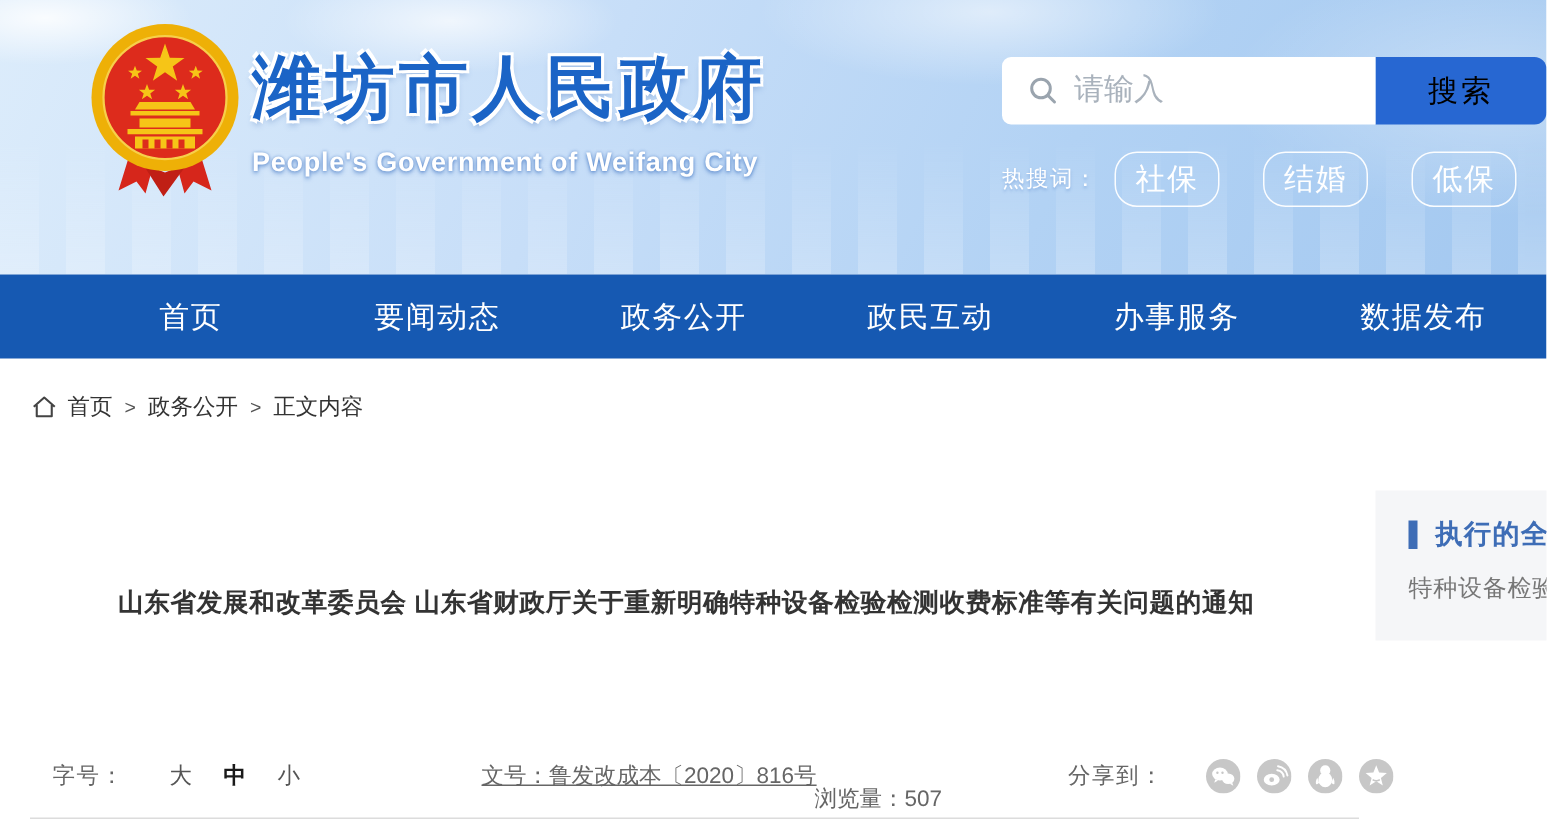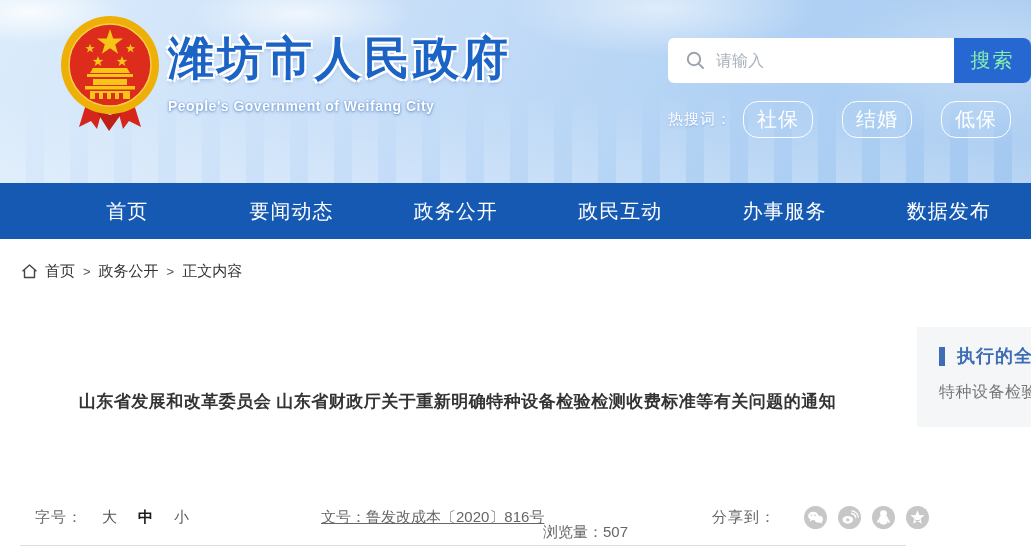--- a/index.html
+++ b/index.html
@@ -27,34 +27,34 @@
     -webkit-mask:repeating-linear-gradient(90deg,#000 0 26px,transparent 26px 44px);
             mask:repeating-linear-gradient(90deg,#000 0 26px,transparent 26px 44px);
   }
   .emblem { position:absolute; left:57px; top:13px; width:106px; height:122px; }
   .titles { position:absolute; left:168px; top:28px; }
   .site-title {
     font-size:46px; font-weight:bold; letter-spacing:3px; color:#1b64c6;
     text-shadow:-2px -2px 0 #fff, 2px -2px 0 #fff, -2px 2px 0 #fff, 2px 2px 0 #fff, 0 3px 4px rgba(40,90,170,.35);
   }
   .site-subtitle {
-    margin-top:8px; font-size:14px; font-weight:bold; letter-spacing:.5px; color:#fff;
+    margin-top:8px; font-size:18px; font-weight:bold; letter-spacing:.5px; color:#fff;
     text-shadow:0 1px 3px rgba(30,90,180,.55), 0 0 2px rgba(30,90,180,.4);
   }
   .search-wrap { position:absolute; left:668px; top:38px; width:363px; height:45px; display:flex; }
   .search-input-box { position:relative; flex:1; }
   .search-input {
     width:100%; height:45px; border:none; outline:none; background:#fff;
-    border-radius:6px 0 0 6px; padding:0 10px 0 48px; font-size:16px; color:#333;
+    border-radius:6px 0 0 6px; padding:0 10px 0 48px; font-size:20px; color:#333;
     font-family:"Liberation Sans","DejaVu Sans",sans-serif;
   }
   .search-input::placeholder { color:#a9b2bc; }
   .search-icon { position:absolute; left:17px; top:12px; width:21px; height:21px; }
   .search-btn {
-    width:77px; height:45px; border:none; background:#2767d2; color:#86efac;
+    width:114px; height:45px; border:none; background:#2767d2; color:#000000;
     font-size:20px; letter-spacing:2px; border-radius:0 8px 8px 0; cursor:pointer;
     font-family:"Liberation Sans","DejaVu Sans",sans-serif;
   }
   .hot-row { position:absolute; left:668px; top:101px; display:flex; align-items:center; color:#fff; }
   .hot-label { font-size:15px; letter-spacing:1px; margin-right:11px; white-space:nowrap; text-shadow:0 1px 2px rgba(60,110,190,.35); }
   .hot-pill {
     display:inline-block; min-width:61px; padding:4px 13px; margin-right:29px;
     border:1px solid rgba(255,255,255,.95); border-radius:15px; font-size:20px; color:#fff;
     letter-spacing:1px; white-space:nowrap; cursor:pointer;
   }
@@ -90,21 +90,21 @@
   .side-text { margin-top:14px; font-size:16px; color:#777; letter-spacing:.5px; white-space:nowrap; cursor:pointer; }
 
   
   .article-title {
     position:absolute; top:384px; left:35px; width:845px;
     font-size:17px; font-weight:bold; color:#333; text-align:center;
     line-height:36px; letter-spacing:.5px;
   }
   .meta-row { position:absolute; top:506px; left:0; width:1031px; height:26px; font-size:15px; color:#666; }
   .fontsize-group { position:absolute; left:35px; top:2px; display:flex; align-items:center; }
-  .fontsize-label { letter-spacing:1px; margin-right:19px; }
+  .fontsize-label { letter-spacing:1px; margin-right:30px; }
   .fs-opt { margin-right:21px; color:#555; cursor:pointer; }
   .fs-opt.active { color:#1a1a1a; font-weight:bold; }
   .docnum-group { position:absolute; left:321px; top:2px; white-space:nowrap;text-decoration:underline; }
   .views-group { position:absolute; left:543px; top:2px; white-space:nowrap;margin-top:15px; }
   .share-group { position:absolute; left:712px; top:0; display:flex; align-items:center; }
   .share-label { margin-right:28px; letter-spacing:1px; }
   .share-icon { width:23px; height:23px; margin-right:11px; cursor:pointer; }
   .divider { position:absolute; top:545px; left:20px; width:886px; height:1px; background:#dcdcdc; }
 </style>
 </head>

